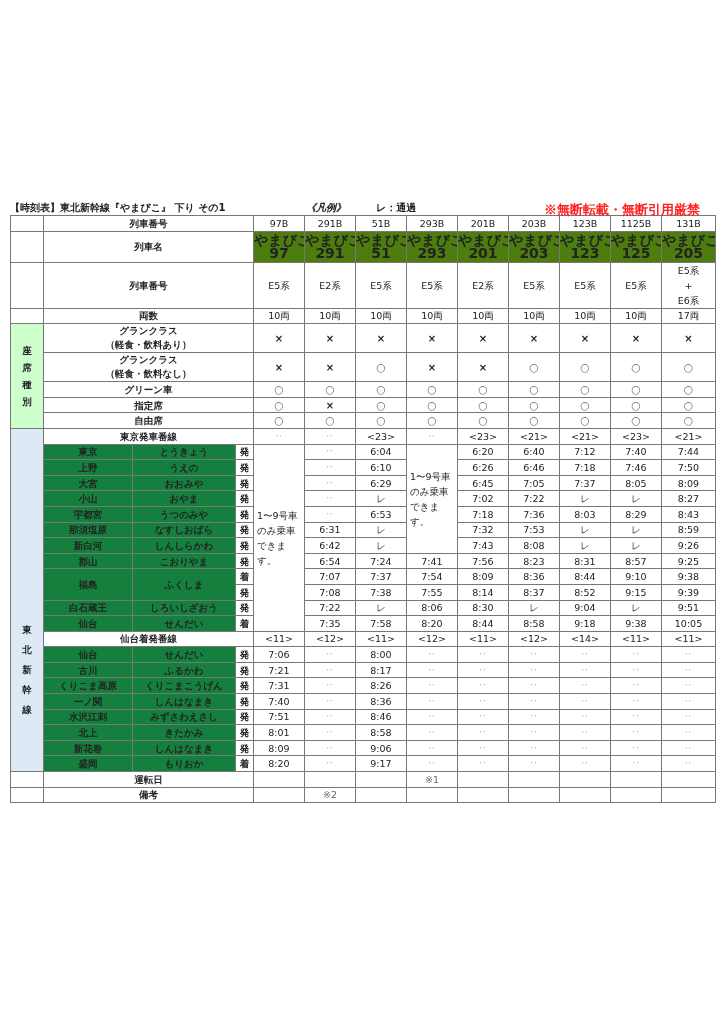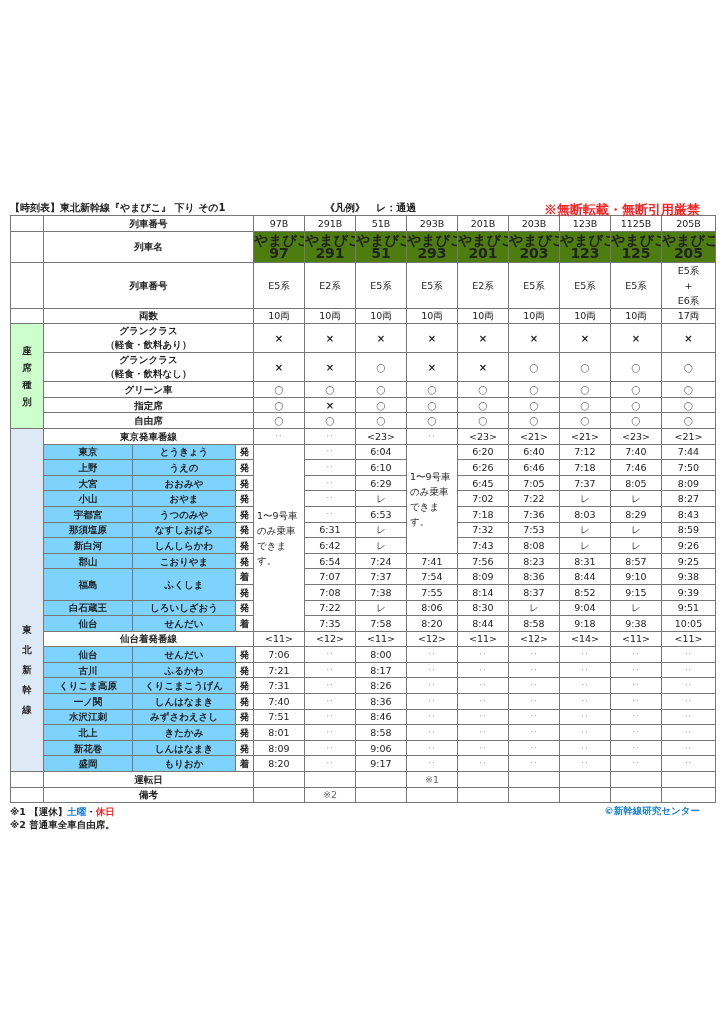--- a/index.html
+++ b/index.html
@@ -1,30 +1,30 @@
 <!DOCTYPE html>
 <html><head>
 <meta charset="utf-8">
 <style>
   html, body { margin: 0; padding: 0; background: #ffffff; }
   body { width: 724px; height: 1024px; position: relative; font-family: "DejaVu Sans", "Liberation Sans", sans-serif; color: #222; }
   .page { position: absolute; left: 10px; top: 201px; width: 692px; }
   .header-line { display: flex; align-items: flex-end; height: 14px; font-size: 10px; font-weight: bold; position: relative; }
   .header-line .title { position: absolute; left: 0; top: 0; }
-  .header-line .legend-label { position: absolute; left: 315px; top: 0; font-weight: bold; }
+  .header-line .legend-label { position: absolute; left: 296px; top: 0; font-weight: bold; font-style: italic; }
   .header-line .legend-pass { position: absolute; left: 366px; top: 0; font-weight: bold; }
   .header-line .notice { position: absolute; right: 2px; top: 0; color: #ff2020; font-size: 13px; font-family: Liberation Serif, serif; }
   table.tt { border-collapse: collapse; table-layout: fixed; width: 706px; font-size: 9.5px; }
   table.tt td { border: 1px solid #777; text-align: center; vertical-align: middle; padding: 0; height: 14.6px; line-height: 13px; overflow: hidden; white-space: nowrap; }
   table.tt { border: 1.5px solid #222; }
   .lbl { font-weight: bold; }
   .name-cell { background: #4d7c0f; font-weight: bold; font-size: 14px; line-height: 13px; }
   .seat-side { background: #ccffcc; font-weight: bold; writing-mode: horizontal-tb; white-space: normal !important; line-height: 17px !important; }
   .line-side { background: #dde9f5; font-weight: bold; white-space: normal !important; line-height: 20px !important; }
-  .st { background: #7dd3fc; font-weight: bold; }
+  .st { background: #15803d; font-weight: bold; }
   .dots { color: #999; font-size: 8px; letter-spacing: 1px; }
   .note-cell { white-space: normal !important; text-align: left !important; vertical-align: middle; padding-left: 3px !important; line-height: 15px !important; }
   .pass { color: #444; }
   .cross { font-weight: bold; font-size: 10px; }
   .circle { color: #666; font-size: 11px; }
   .footnotes { margin-top: 2px; font-size: 9.5px; font-weight: bold; position: relative; }
   .footnotes div { height: 13px; line-height: 13px; }
   .blue { color: #1a7fd4; }
   .red { color: #ff2020; }
   .credit { position: absolute; right: 2px; top: 0; color: #1a7fd4; font-weight: bold; }
@@ -61,21 +61,21 @@
           <td></td>
           <td class="lbl" colspan="3">列車番号</td>
           <td>97B</td>
           <td>291B</td>
           <td>51B</td>
           <td>293B</td>
           <td>201B</td>
           <td>203B</td>
           <td>123B</td>
           <td>1125B</td>
-          <td>205B</td>
+          <td>131B</td>
         </tr>
         <tr style="height: 31px;">
           <td></td>
           <td class="lbl" colspan="3">列車名</td>
           <td class="name-cell"><span>やまびこ</span><br><span>97</span></td>
           <td class="name-cell"><span>やまびこ</span><br><span>291</span></td>
           <td class="name-cell"><span>やまびこ</span><br><span>51</span></td>
           <td class="name-cell"><span>やまびこ</span><br><span>293</span></td>
           <td class="name-cell"><span>やまびこ</span><br><span>201</span></td>
           <td class="name-cell"><span>やまびこ</span><br><span>203</span></td>
@@ -478,20 +478,13 @@
           <td style="color: rgb(102, 102, 102);"></td>
           <td style="color: rgb(102, 102, 102);"></td>
           <td style="color: rgb(102, 102, 102);"></td>
           <td style="color: rgb(102, 102, 102);"></td>
           <td style="color: rgb(102, 102, 102);"></td>
           <td style="color: rgb(102, 102, 102);"></td>
         </tr>
       </tbody>
   </table>
 
-  <div class="footnotes">
-    <div>
-      <span>※1 【運休】</span><span class="blue">土曜</span><span>・</span><span class="red">休日</span>
-    </div>
-    <div>※2 普通車全車自由席。</div>
-    <span class="credit">©新幹線研究センター</span>
-  </div>
 </div>
 
 </body></html>

